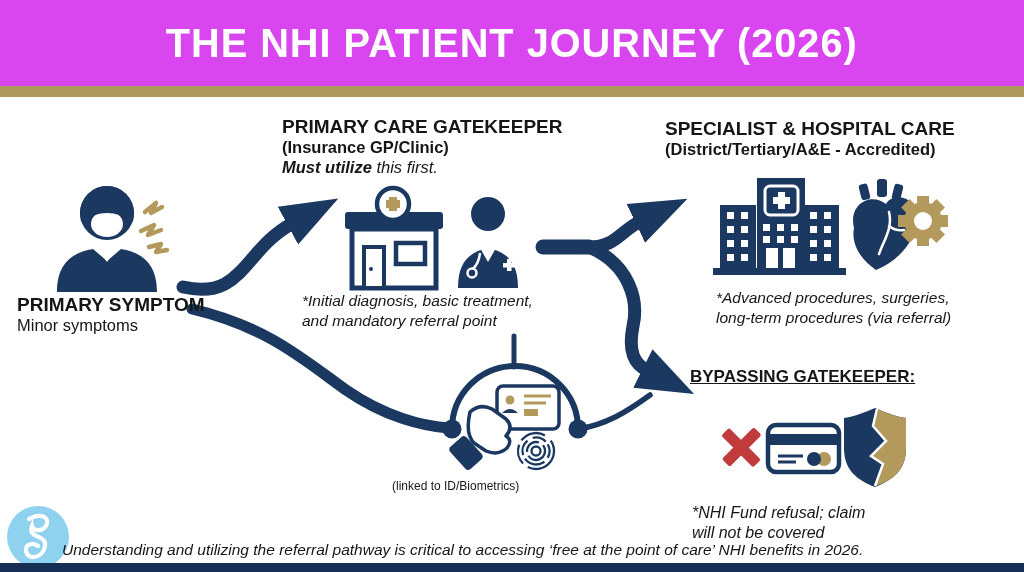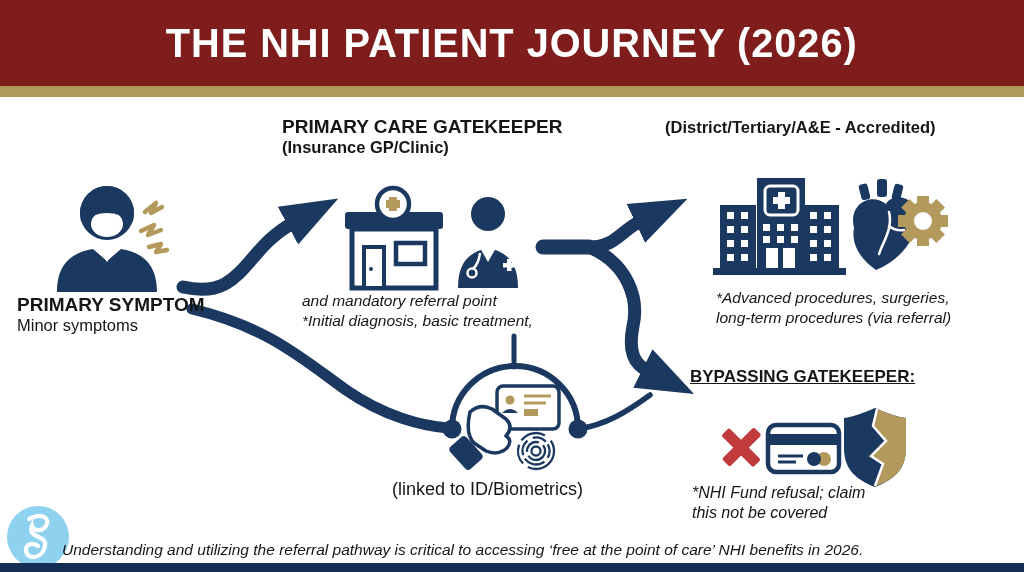--- a/index.html
+++ b/index.html
@@ -1,19 +1,19 @@
 <!DOCTYPE html>
 <html><head>
 <meta charset="utf-8">
 <style>
   html,body{margin:0;padding:0;}
   body{width:1024px;height:572px;position:relative;overflow:hidden;background:#ffffff;
        font-family:"Liberation Sans", sans-serif;color:#161616;}
   .abs{position:absolute;}
-  #header{left:0;top:0;width:1024px;height:86px;background:#7f1d1d;display:flex;align-items:center;justify-content:center;}
+  #header{left:0;top:0;width:1024px;height:86px;background:#d946ef;display:flex;align-items:center;justify-content:center;}
   #header h1{margin:0;color:#fff;font-size:41px;font-weight:bold;letter-spacing:1px;transform:scaleX(0.97);white-space:nowrap;}
   #gold-stripe{left:0;top:86px;width:1024px;height:11px;background:#AF9A5E;}
   #bottom-strip{left:0;top:563px;width:1024px;height:9px;background:#152E54;}
   svg{position:absolute;left:0;top:0;}
   .tblock{position:absolute;text-align:left;line-height:1.18;}
   .t-big{font-size:19px;font-weight:bold;}
   .t-sub{font-size:16.5px;font-weight:bold;}
   .t-sub-n{font-size:16.5px;font-weight:normal;}
   .t-note{font-size:15.5px;font-style:italic;line-height:1.28;}
   .f-bi{font-weight:bold;font-style:italic;}
@@ -180,49 +180,51 @@
 
   <g>
     <circle cx="38" cy="537" r="31" fill="#8FD2F0"></circle>
     <path d="M 29,519 C 41,512 51,518 46,526 C 42,532 33,531 32,526 C 27,539 47,534 45,546 C 43,558 28,561 26,551 C 25,544 33,542 38,546" fill="none" stroke="#ffffff" stroke-width="4.2" stroke-linecap="round"></path>
   </g>
 </svg>
 
 <div class="tblock" id="blk-primary" style="left:282px;top:116px;width:305px;">
   <div class="t-big">PRIMARY CARE GATEKEEPER</div>
   <div class="t-sub">(Insurance GP/Clinic)</div>
+  <div class="t-sub-n"><span class="f-bi">Must utilize</span><span class="f-i"> this first.</span></div>
 </div>
 
 <div class="tblock" id="blk-specialist" style="left:665px;top:118px;width:340px;">
+  <div class="t-big">SPECIALIST &amp; HOSPITAL CARE</div>
   <div class="t-sub">(District/Tertiary/A&amp;E - Accredited)</div>
 </div>
 
 <div class="tblock" id="blk-initial" style="left:17px;top:294px;width:195px;">
   <div class="t-big">PRIMARY SYMPTOM</div>
   <div class="t-sub-n">Minor symptoms</div>
 </div>
 
 <div class="tblock t-note" style="left:302px;top:291px;width:275px;">
+  <div>*Initial diagnosis, basic treatment,</div>
   <div>and mandatory referral point</div>
-  <div>*Initial diagnosis, basic treatment,</div>
 </div>
 
 <div class="tblock t-note" style="left:716px;top:288px;width:295px;">
   <div>*Advanced procedures, surgeries,</div>
   <div>long-term procedures (via referral)</div>
 </div>
 
 <div class="tblock" id="blk-bypass" style="left:690px;top:367px;width:300px;">
   <div class="t-big" style="font-size:17px;text-decoration:underline;">BYPASSING GATEKEEPER:</div>
 </div>
 
-<div class="tblock t-note" style="left:692px;top:483px;width:290px;font-size:16px;">
+<div class="tblock t-note" style="left:692px;top:503px;width:290px;font-size:16px;">
   <div>*NHI Fund refusal; claim</div>
-  <div>this not be covered</div>
+  <div>will not be covered</div>
 </div>
 
 <div class="tblock" id="blk-digital" style="left:392px;top:479px;width:245px;">
-  <div class="t-sub-n" style="font-size:18px;">(linked to ID/Biometrics)</div>
+  <div class="t-sub-n" style="font-size:12px;">(linked to ID/Biometrics)</div>
 </div>
 
 <div class="tblock" id="blk-footer" style="left:62px;top:541px;width:980px;">Understanding and utilizing the referral pathway is critical to accessing ‘free at the point of care’ NHI benefits in 2026.</div>
 
 <div id="bottom-strip" class="abs"></div>
 
 </body></html>

